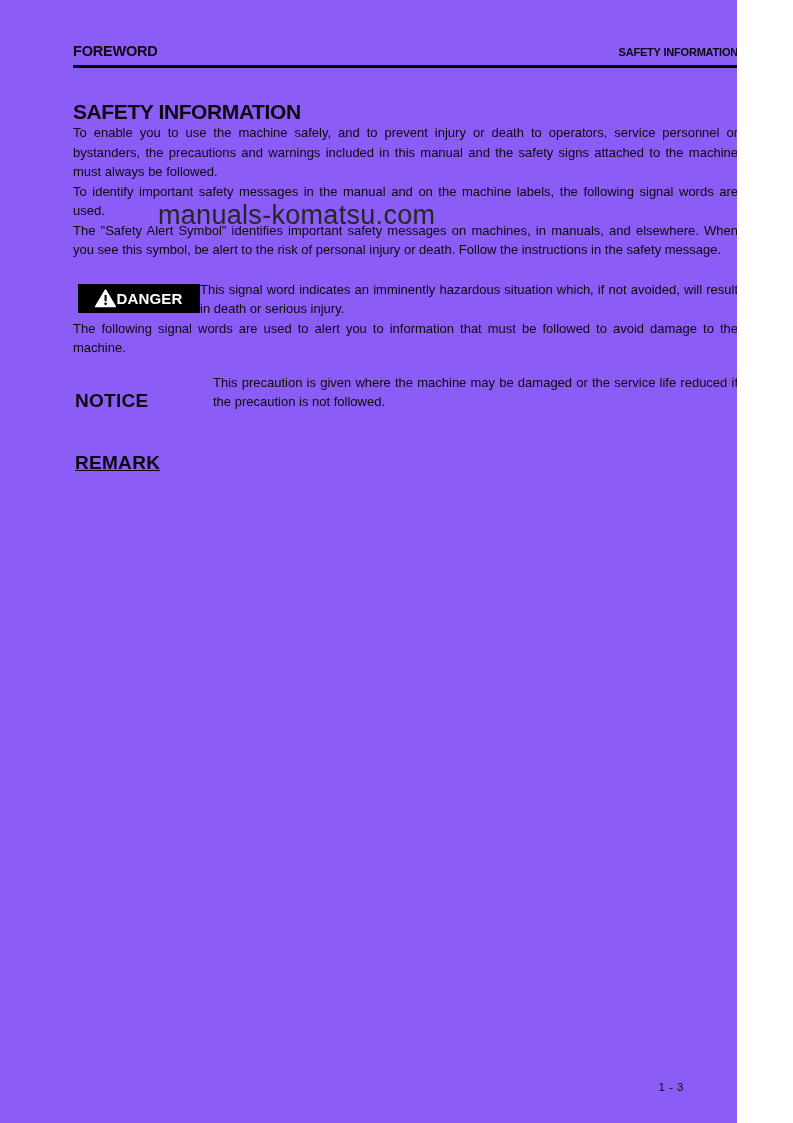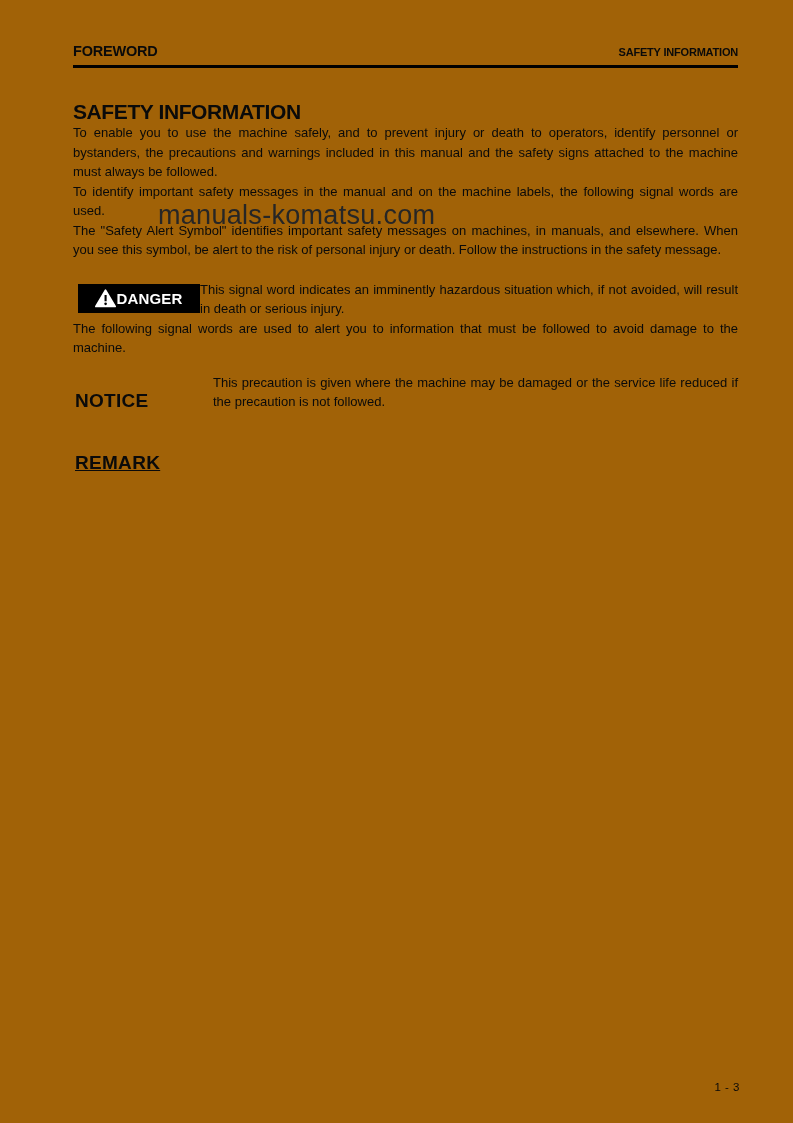--- a/index.html
+++ b/index.html
@@ -2,23 +2,23 @@
 <html><head>
 <meta charset="utf-8">
 <style>
   html, body {
     margin: 0;
     padding: 0;
     background: #ffffff;
   }
   .page {
     position: relative;
-    width: 793px;
+    width: 737px;
     height: 1123px;
-    background: #a16207;
+    background: #8b5cf6;
     font-family: "Liberation Sans", "DejaVu Sans", sans-serif;
     color: #0a0a0a;
     overflow: hidden;
   }
   .content {
     position: absolute;
     left: 73px;
     top: 0;
     width: 665px;
   }
@@ -135,21 +135,21 @@
 <div class="page">
   <div class="content">
 
     <div class="running-header">
       <span class="rh-left">FOREWORD</span>
       <span class="rh-right">SAFETY INFORMATION</span>
     </div>
 
     <h1 class="title">SAFETY INFORMATION</h1>
 
-    <p class="body p-intro">To enable you to use the machine safely, and to prevent injury or death to operators, identify personnel or bystanders, the precautions and warnings included in this manual and the safety signs attached to the machine must always be followed.</p>
+    <p class="body p-intro">To enable you to use the machine safely, and to prevent injury or death to operators, service personnel or bystanders, the precautions and warnings included in this manual and the safety signs attached to the machine must always be followed.</p>
 
     <p class="body p-identify">To identify important safety messages in the manual and on the machine labels, the following signal words are used.</p>
 
     <p class="body p-alert">The "Safety Alert Symbol" identifies important safety messages on machines, in manuals, and elsewhere. When you see this symbol, be alert to the risk of personal injury or death. Follow the instructions in the safety message.</p>
 
     <div class="signal-row">
       <div class="badge">
         <svg class="tri" width="21" height="19" viewBox="0 0 24 21">
           <path d="M12 1 L23 19.5 H1 Z" fill="#ffffff" stroke="#ffffff" stroke-width="2" stroke-linejoin="round"></path>
           <rect x="10.9" y="6.5" width="2.4" height="7.2" fill="#000000"></rect>

